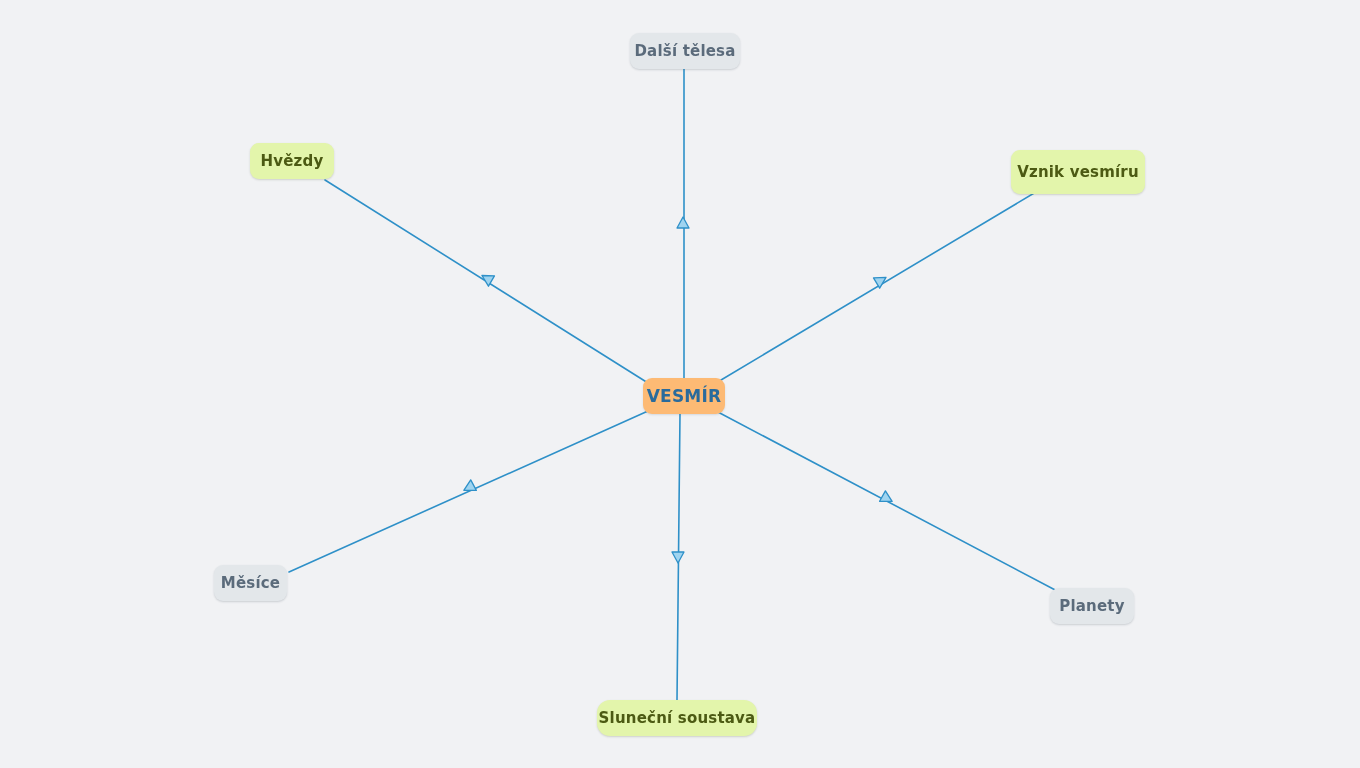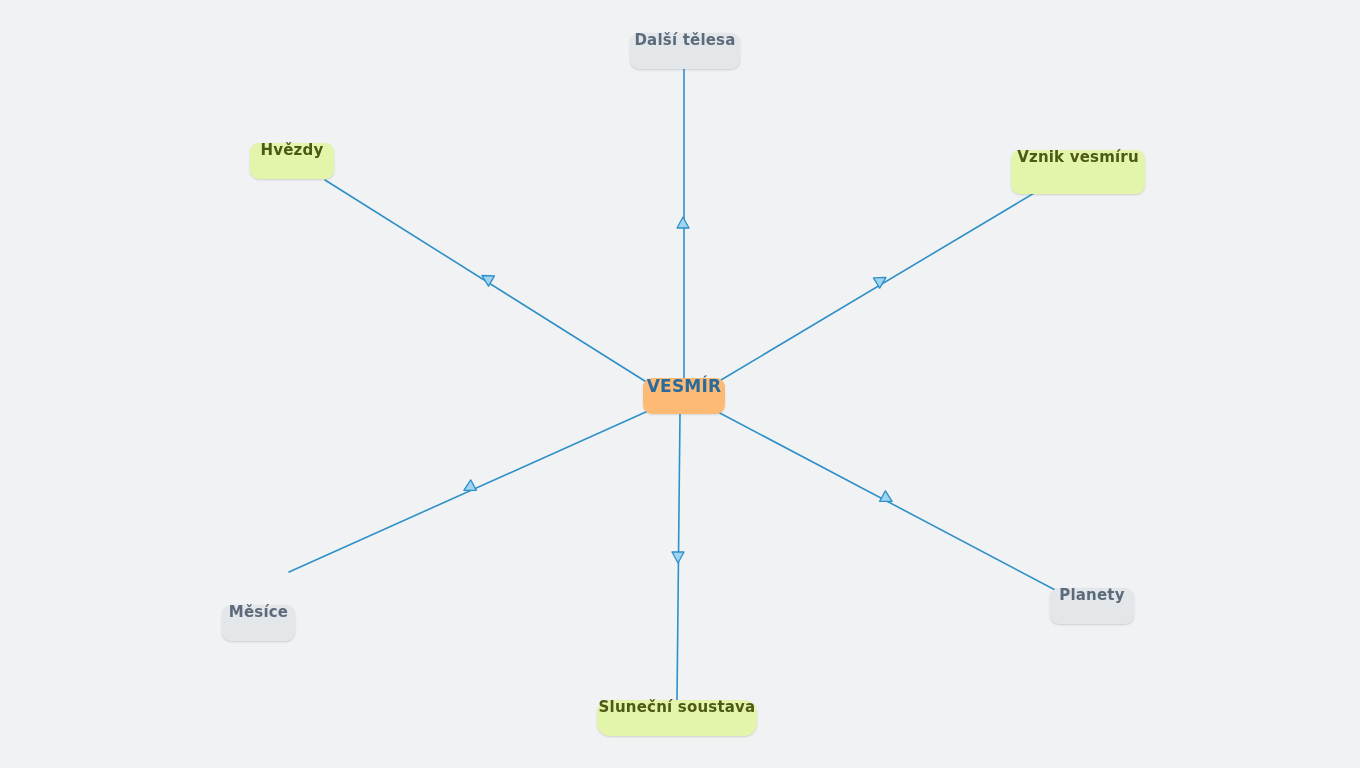--- a/index.html
+++ b/index.html
@@ -24,20 +24,21 @@
   #edge-layer {
     position: absolute;
     left: 0; top: 0;
     width: 1360px;
     height: 768px;
     pointer-events: none;
   }
   .node {
     position: absolute;
     display: flex;
+    align-items: center;
     justify-content: center;
     box-sizing: border-box;
     border-radius: 9px;
     white-space: nowrap;
     letter-spacing: 0.2px;
     user-select: none;
   }
   .node-label {
     display: block;
     line-height: 1;
@@ -108,18 +109,18 @@
       </div>
       <div class="node green" style="left: 1011px; top: 150px; width: 134px; height: 44px;">
         <span class="node-label">Vznik vesmíru</span>
       </div>
       <div class="node grey" style="left: 1050px; top: 588px; width: 84px; height: 36px;">
         <span class="node-label">Planety</span>
       </div>
       <div class="node green" style="left: 597px; top: 700px; width: 160px; height: 36px; border-radius: 13px;">
         <span class="node-label">Sluneční soustava</span>
       </div>
-      <div class="node grey" style="left: 222px; top: 565px; width: 73px; height: 36px; margin-top: 40px;">
+      <div class="node grey" style="left: 214px; top: 565px; width: 73px; height: 36px;">
         <span class="node-label">Měsíce</span>
       </div>
     </div>
 
 </div>
 
 </body></html>

